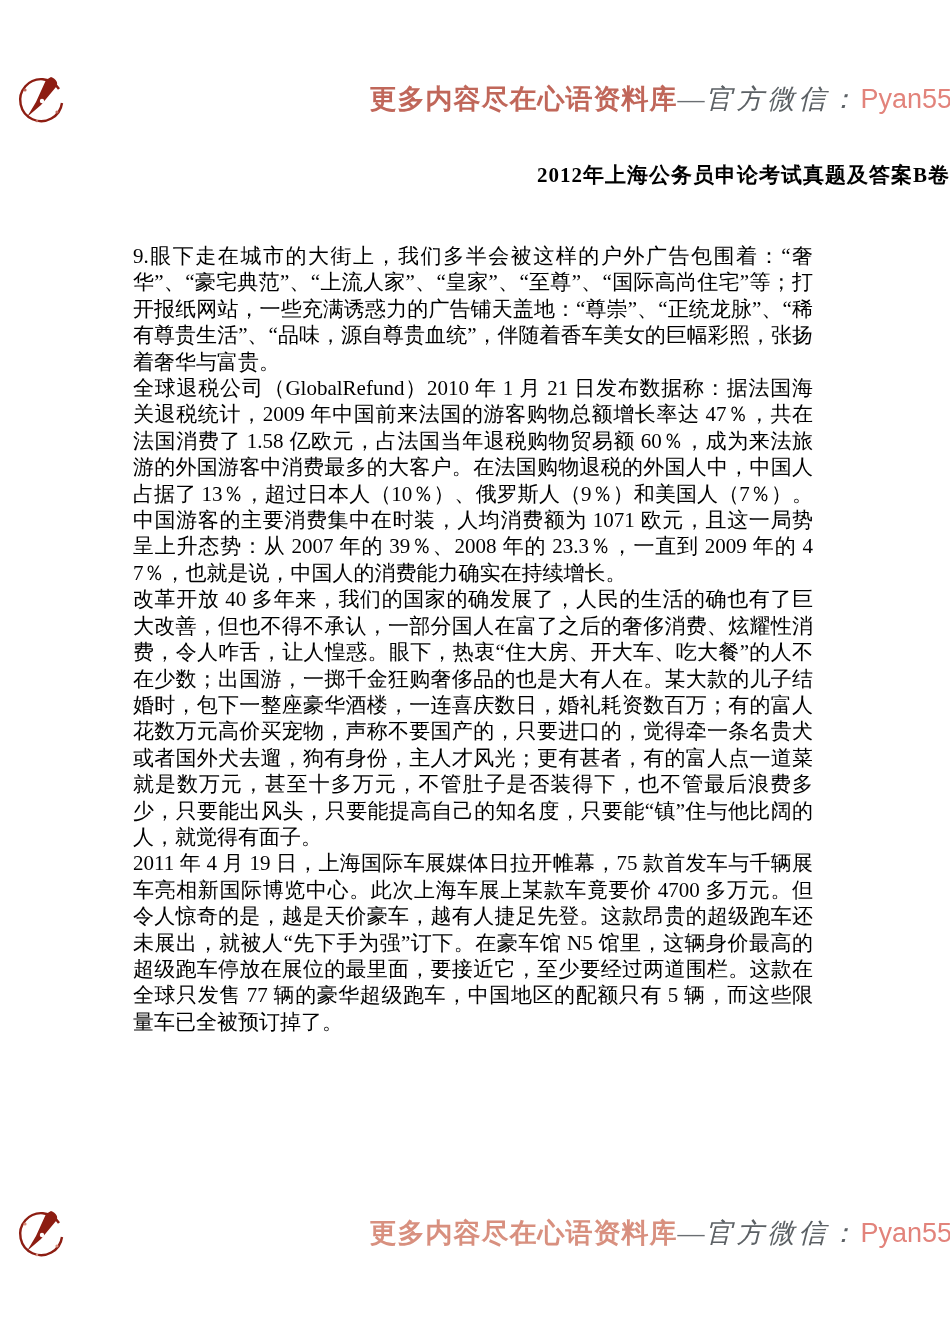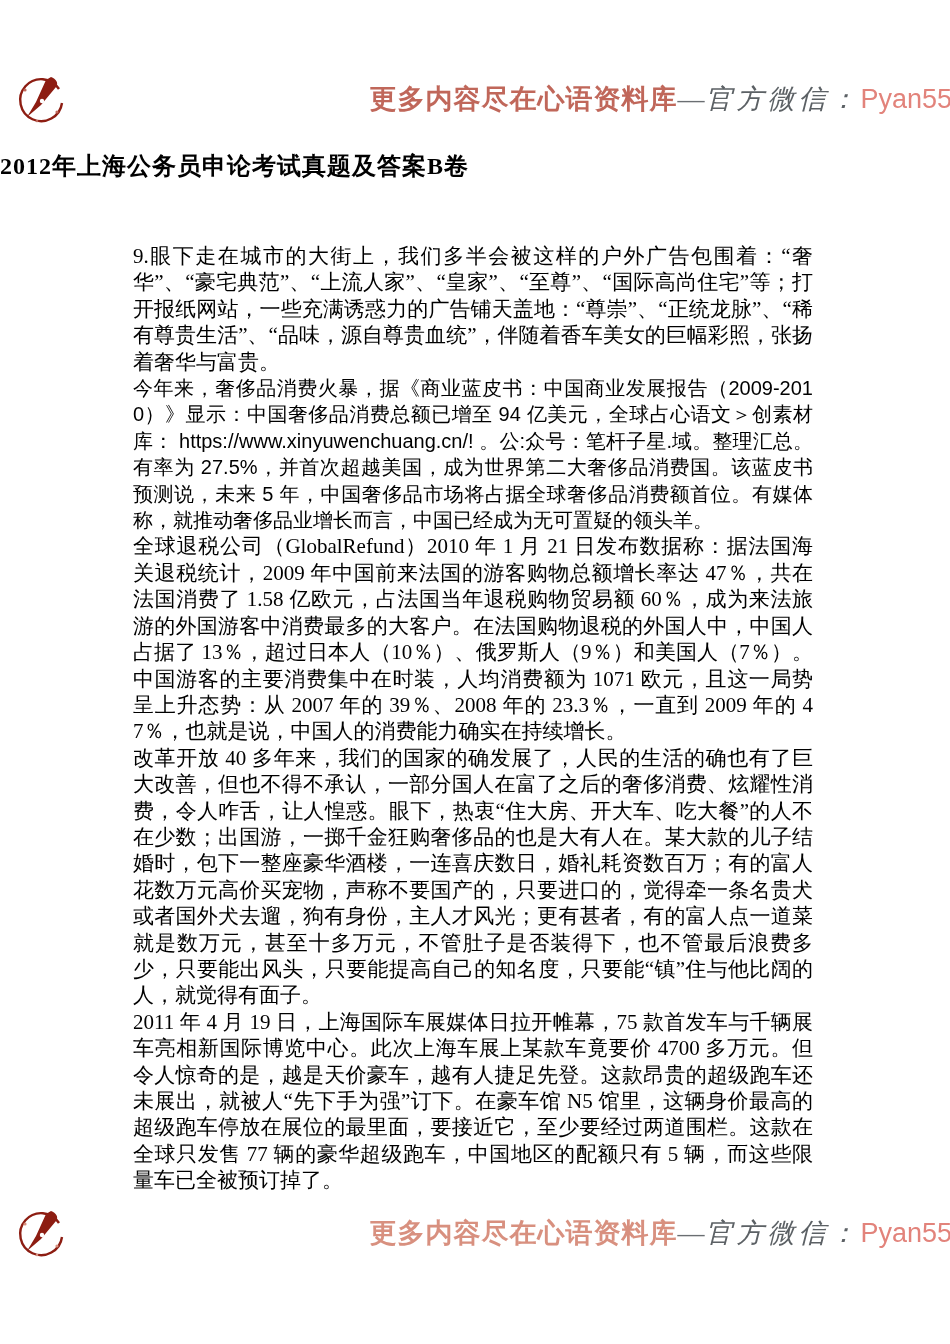--- a/index.html
+++ b/index.html
@@ -43,25 +43,25 @@
   .wm-id {
     color: #e2837b;
     font-style: normal;
     font-family: "Liberation Sans", "DejaVu Sans", sans-serif;
     letter-spacing: 0;
   }
 
   
   .doc-title {
     position: absolute;
-    top: 150px;
+    top: 161px;
     left: 0;
     width: 100%;
-    text-align: left;
-    font-size: 24px;
+    text-align: right;
+    font-size: 21px;
     font-weight: bold;
     letter-spacing: 1px;
     font-family: "Liberation Serif", "DejaVu Serif", serif;
   }
 
   
   .content {
     position: absolute;
     top: 243px;
     left: 133px;
@@ -102,21 +102,20 @@
   </svg>
   <div class="wm-text">
     <span class="wm-brand">更多内容尽在心语资料库</span><span class="wm-dash">—</span><span class="wm-wechat">官方微信：</span><span class="wm-id">Pyan556</span>
   </div>
 </div>
 
 <h1 class="doc-title">2012年上海公务员申论考试真题及答案B卷</h1>
 
 <div class="content">
   <p class="para serif">9.眼下走在城市的大街上，我们多半会被这样的户外广告包围着：“奢华”、“豪宅典范”、“上流人家”、“皇家”、“至尊”、“国际高尚住宅”等；打开报纸网站，一些充满诱惑力的广告铺天盖地：“尊崇”、“正统龙脉”、“稀有尊贵生活”、“品味，源自尊贵血统”，伴随着香车美女的巨幅彩照，张扬着奢华与富贵。</p>
-  <p class="para sans">今年来，奢侈品消费火暴，据《商业蓝皮书：中国商业发展报告（2009-2010）》显示：中国奢侈品消费总额已增至 94 亿美元，全球占心语文＞创素材库： https://www.xinyuwenchuang.cn/! 。公:众号：笔杆子星.域。整理汇总。有率为 27.5%，并首次超越美国，成为世界第二大奢侈品消费国。该蓝皮书预测说，未来 5 年，中国奢侈品市场将占据全球奢侈品消费额首位。有媒体称，就推动奢侈品业增长而言，中国已经成为无可置疑的领头羊。</p>
   <p class="para serif">全球退税公司（GlobalRefund）2010 年 1 月 21 日发布数据称：据法国海关退税统计，2009 年中国前来法国的游客购物总额增长率达 47％，共在法国消费了 1.58 亿欧元，占法国当年退税购物贸易额 60％，成为来法旅游的外国游客中消费最多的大客户。在法国购物退税的外国人中，中国人占据了 13％，超过日本人（10％）、俄罗斯人（9％）和美国人（7％）。中国游客的主要消费集中在时装，人均消费额为 1071 欧元，且这一局势呈上升态势：从 2007 年的 39％、2008 年的 23.3％，一直到 2009 年的 47％，也就是说，中国人的消费能力确实在持续增长。</p>
   <p class="para serif">改革开放 40 多年来，我们的国家的确发展了，人民的生活的确也有了巨大改善，但也不得不承认，一部分国人在富了之后的奢侈消费、炫耀性消费，令人咋舌，让人惶惑。眼下，热衷“住大房、开大车、吃大餐”的人不在少数；出国游，一掷千金狂购奢侈品的也是大有人在。某大款的儿子结婚时，包下一整座豪华酒楼，一连喜庆数日，婚礼耗资数百万；有的富人花数万元高价买宠物，声称不要国产的，只要进口的，觉得牵一条名贵犬或者国外犬去遛，狗有身份，主人才风光；更有甚者，有的富人点一道菜就是数万元，甚至十多万元，不管肚子是否装得下，也不管最后浪费多少，只要能出风头，只要能提高自己的知名度，只要能“镇”住与他比阔的人，就觉得有面子。</p>
   <p class="para serif">2011 年 4 月 19 日，上海国际车展媒体日拉开帷幕，75 款首发车与千辆展车亮相新国际博览中心。此次上海车展上某款车竟要价 4700 多万元。但令人惊奇的是，越是天价豪车，越有人捷足先登。这款昂贵的超级跑车还未展出，就被人“先下手为强”订下。在豪车馆 N5 馆里，这辆身价最高的超级跑车停放在展位的最里面，要接近它，至少要经过两道围栏。这款在全球只发售 77 辆的豪华超级跑车，中国地区的配额只有 5 辆，而这些限量车已全被预订掉了。</p>
 
 </div>
 
 <div class="watermark bottom">
   <svg class="wm-logo" viewBox="0 0 48 54" aria-hidden="true">
     <path d="M42 17 A21 21 0 1 0 45 31" fill="none" stroke="#8d1d12" stroke-width="2.4"></path>
     <path d="M34 5 C39 7 42 11 39 15 L24 33 L10 45 L19 30 L29 8 Z" fill="#8d1d12"></path>

